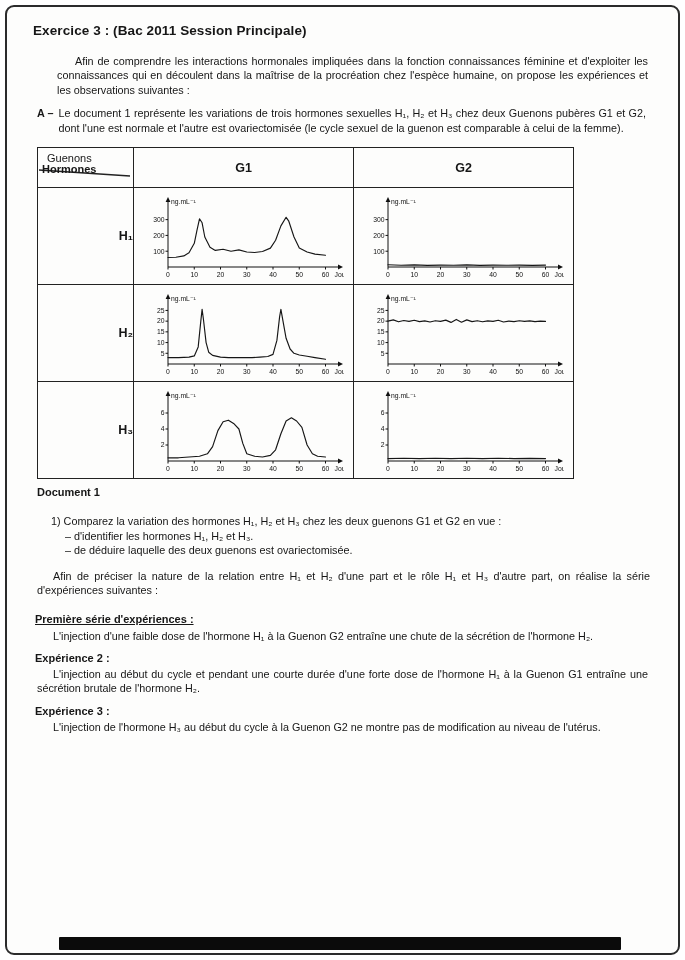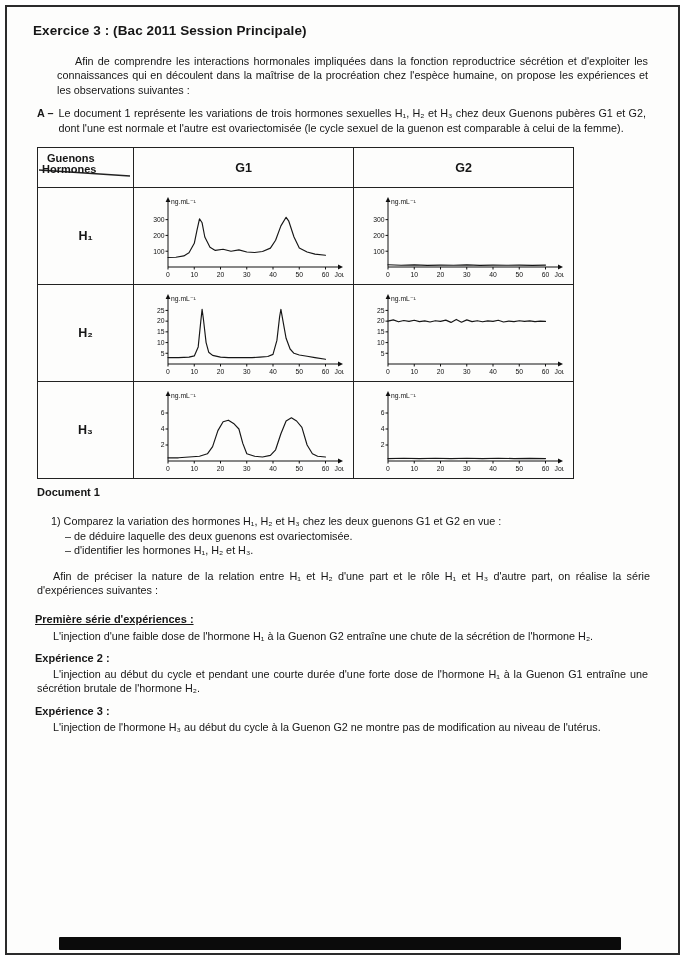--- a/index.html
+++ b/index.html
@@ -1,33 +1,33 @@
 <!DOCTYPE html>
 <html><head>
 <meta charset="utf-8">
 <style>
   *{margin:0;padding:0;box-sizing:border-box}
   html,body{background:#ffffff}
   body{position:relative;width:685px;height:960px;font-family:"Liberation Sans","DejaVu Sans",sans-serif;color:#161616}
-  .frame{position:absolute;inset:5px;border:2px solid #2b2b2b;border-radius:0;background:#fdfdfc;padding:14px 24px 0 24px;overflow:hidden}
+  .frame{position:absolute;inset:5px;border:2px solid #2b2b2b;border-radius:9px;background:#fdfdfc;padding:14px 24px 0 24px;overflow:hidden}
   .title{font-size:13.5px;font-weight:bold;letter-spacing:.1px;margin:2px 0 16px 2px}
   p{font-size:10.8px;line-height:1.34}
   .intro{margin:0 6px 9px 26px;text-indent:18px;text-align:justify}
   .item-a{display:flex;margin:0 6px 12px 6px;font-size:10.8px;line-height:1.34}
   .item-a .lbl{font-weight:bold;white-space:pre;margin-right:5px}
   .item-a .txt{text-align:justify;padding-right:2px}
 
   table.doc{border-collapse:collapse;margin:4px 0 0 6px;table-layout:fixed}
   table.doc th,table.doc td{border:1.5px solid #222;padding:0;background:#fdfdfc}
   table.doc .head th{height:40px;font-size:12.5px;font-weight:bold}
   .corner{position:relative}
-  .corner .c-top{position:absolute;top:4px;left:9px;font-size:11px;font-weight:bold}
+  .corner .c-top{position:absolute;top:4px;left:9px;font-size:11px;font-weight:normal}
   .corner .c-bot{position:absolute;bottom:12px;left:4px;font-size:11px;font-weight:bold}
   .corner svg{position:absolute;inset:0}
-  .rowh{font-size:12.5px;font-weight:bold;text-align:center}
+  .rowh{font-size:12.5px;font-weight:bold;text-align:right}
   .chart-cell{height:97px;vertical-align:middle}
   .chart-cell svg{display:block;margin:3px auto 0 4px}
 
   .caption{width:536px;font-size:11px;font-weight:bold;margin:7px 0 0 6px}
 
   .question{margin:16px 4px 9px 20px}
   .question .bullet{margin-left:14px}
   .bridge{margin:11px 4px 0 6px;text-indent:16px;text-align:justify}
 
   .series-heading{font-size:11px;font-weight:bold;text-decoration:underline;margin:15px 0 4px 4px}
@@ -36,21 +36,21 @@
 
   .scan-bar{position:absolute;left:52px;bottom:3px;width:562px;height:13px;background:#0b0b0b;border-radius:1px}
 </style>
 </head>
 <body>
 
 <div class="frame">
 
   <h1 class="title">Exercice 3 : (Bac  2011 Session Principale)</h1>
 
-  <p class="intro">Afin de comprendre les interactions hormonales impliquées dans la fonction reproductrice sécrétion et d'exploiter les connaissances qui en découlent dans la maîtrise de la procréation chez l'espèce humaine, on propose les expériences et les observations suivantes :</p>
+  <p class="intro">Afin de comprendre les interactions hormonales impliquées dans la fonction connaissances féminine et d'exploiter les connaissances qui en découlent dans la maîtrise de la procréation chez l'espèce humaine, on propose les expériences et les observations suivantes :</p>
 
   <div class="item-a">
     <span class="lbl">A –</span>
     <span class="txt">Le document  1 représente les variations de trois hormones sexuelles H₁, H₂ et H₃ chez deux Guenons pubères G1 et G2, dont l'une est normale et l'autre est ovariectomisée (le cycle sexuel de la guenon est comparable à celui de la femme).</span>
   </div>
 
   <table class="doc">
     <colgroup>
         <col style="width:96px">
         <col style="width:220px">
@@ -271,22 +271,22 @@
             </svg>
           </td>
       </tr>
     </tbody>
   </table>
 
   <div class="caption">Document 1</div>
 
   <div class="question">
     <p>1) Comparez la variation des hormones H₁, H₂ et H₃ chez les deux guenons G1 et G2 en vue :</p>
+    <p class="bullet">– d'identifier les hormones H₁, H₂ et H₃.</p>
     <p class="bullet">– de déduire laquelle des deux guenons est ovariectomisée.</p>
-    <p class="bullet">– d'identifier les hormones H₁, H₂ et H₃.</p>
   </div>
 
   <p class="bridge">Afin de préciser la nature de la relation entre H₁ et H₂ d'une part et le rôle H₁ et H₃ d'autre part, on réalise la série d'expériences suivantes :</p>
 
   <h3 class="series-heading">Première série d'expériences :</h3>
 
   <p class="exp-text">L'injection d'une faible dose de l'hormone H₁ à la Guenon G2 entraîne une chute de la sécrétion de l'hormone H₂.</p>
 
   <h4 class="exp-title">Expérience 2 :</h4>
   <p class="exp-text">L'injection au début du cycle et pendant une courte durée d'une forte dose de l'hormone H₁ à la Guenon G1 entraîne une sécrétion brutale de l'hormone H₂.</p>

